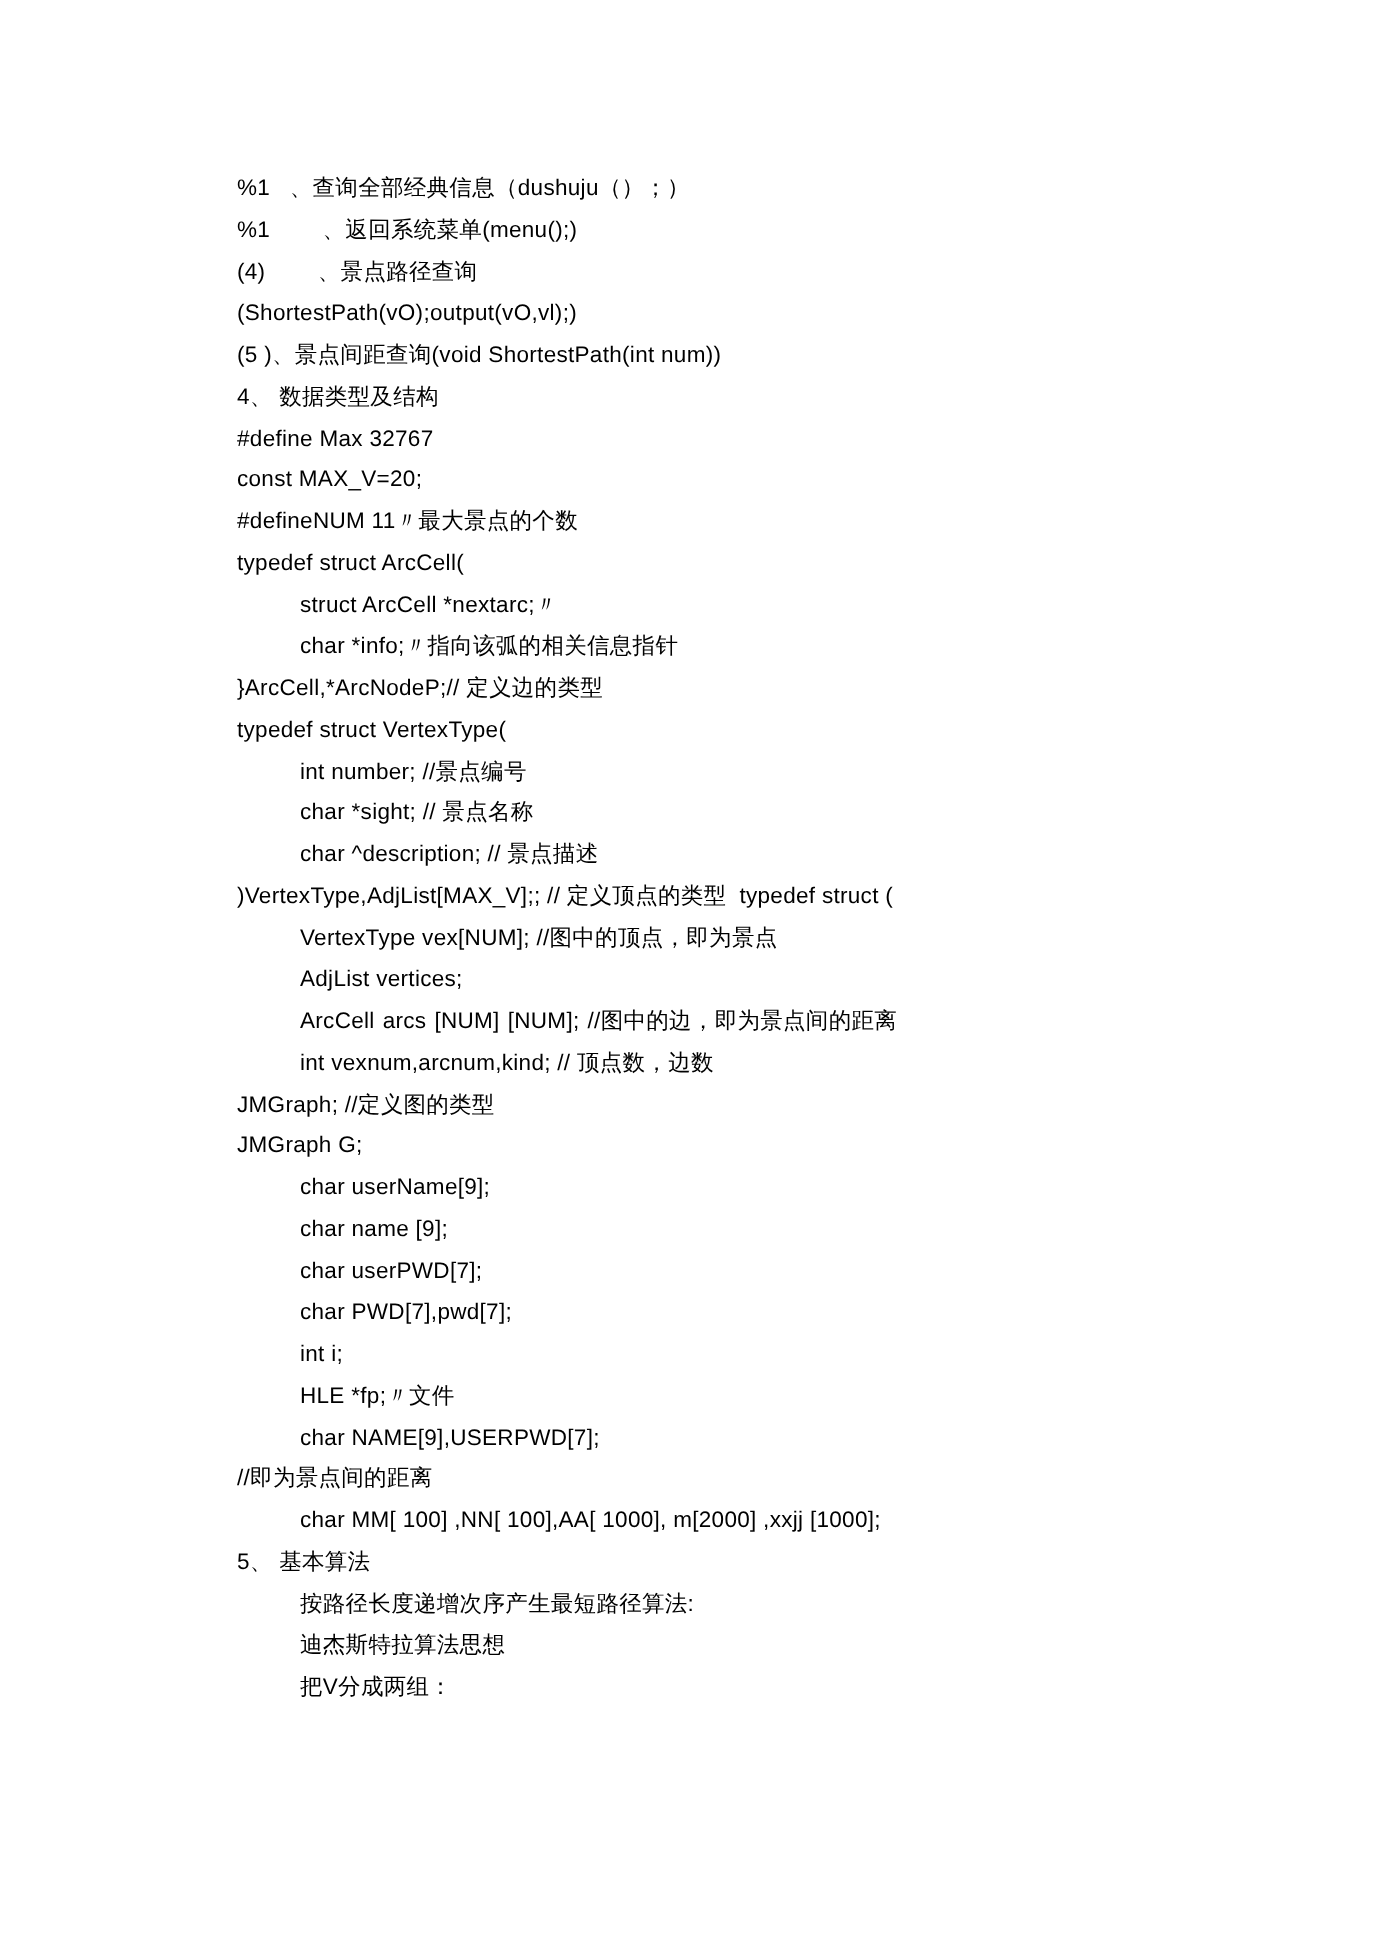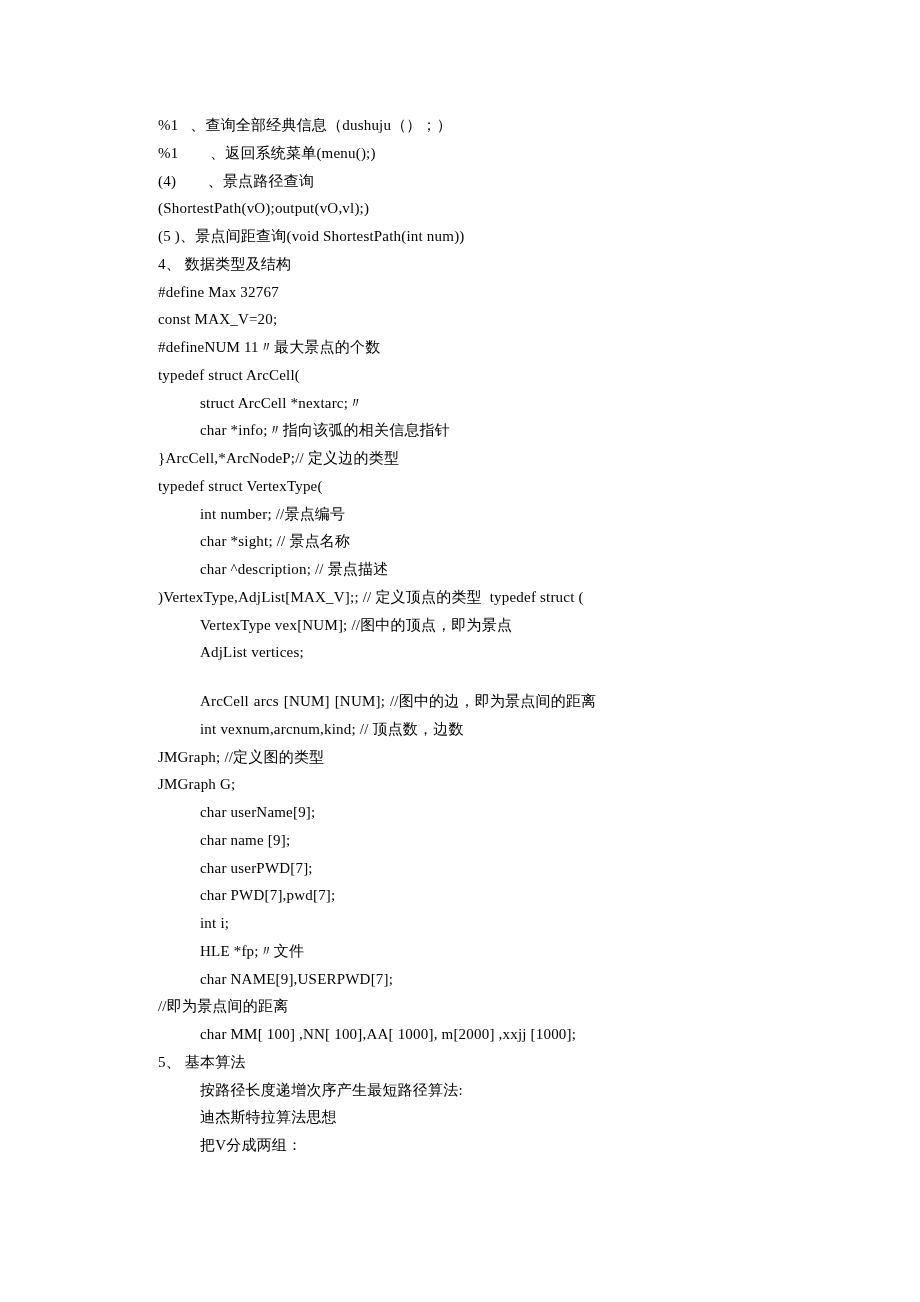--- a/index.html
+++ b/index.html
@@ -4,31 +4,31 @@
 <style>
   html, body {
     margin: 0;
     padding: 0;
     background: #ffffff;
     width: 920px;
   }
   .page {
     padding: 112px 0 0 158px;
     width: 620px;
-    font-family: Liberation Serif, serif;
+    font-family: Liberation Sans, sans-serif;
     font-size: 15px;
     color: #000000;
     line-height: 1.85;
   }
   .line {
     white-space: pre;
     letter-spacing: 0.2px;
   }
   .indent1 { padding-left: 42px; }
-  .widel { word-spacing: 1px; margin-top: 21px; }
+  .widel { word-spacing: 1px; }
 </style>
 </head>
 <body>
 
 <div class="page" id="page-root">
     <div class="line">%1   、查询全部经典信息（dushuju（）；）</div>
     <div class="line">%1        、返回系统菜单(menu();)</div>
     <div class="line">(4)        、景点路径查询</div>
     <div class="line">(ShortestPath(vO);output(vO,vl);)</div>
     <div class="line">(5 )、景点间距查询(void ShortestPath(int num))</div>

